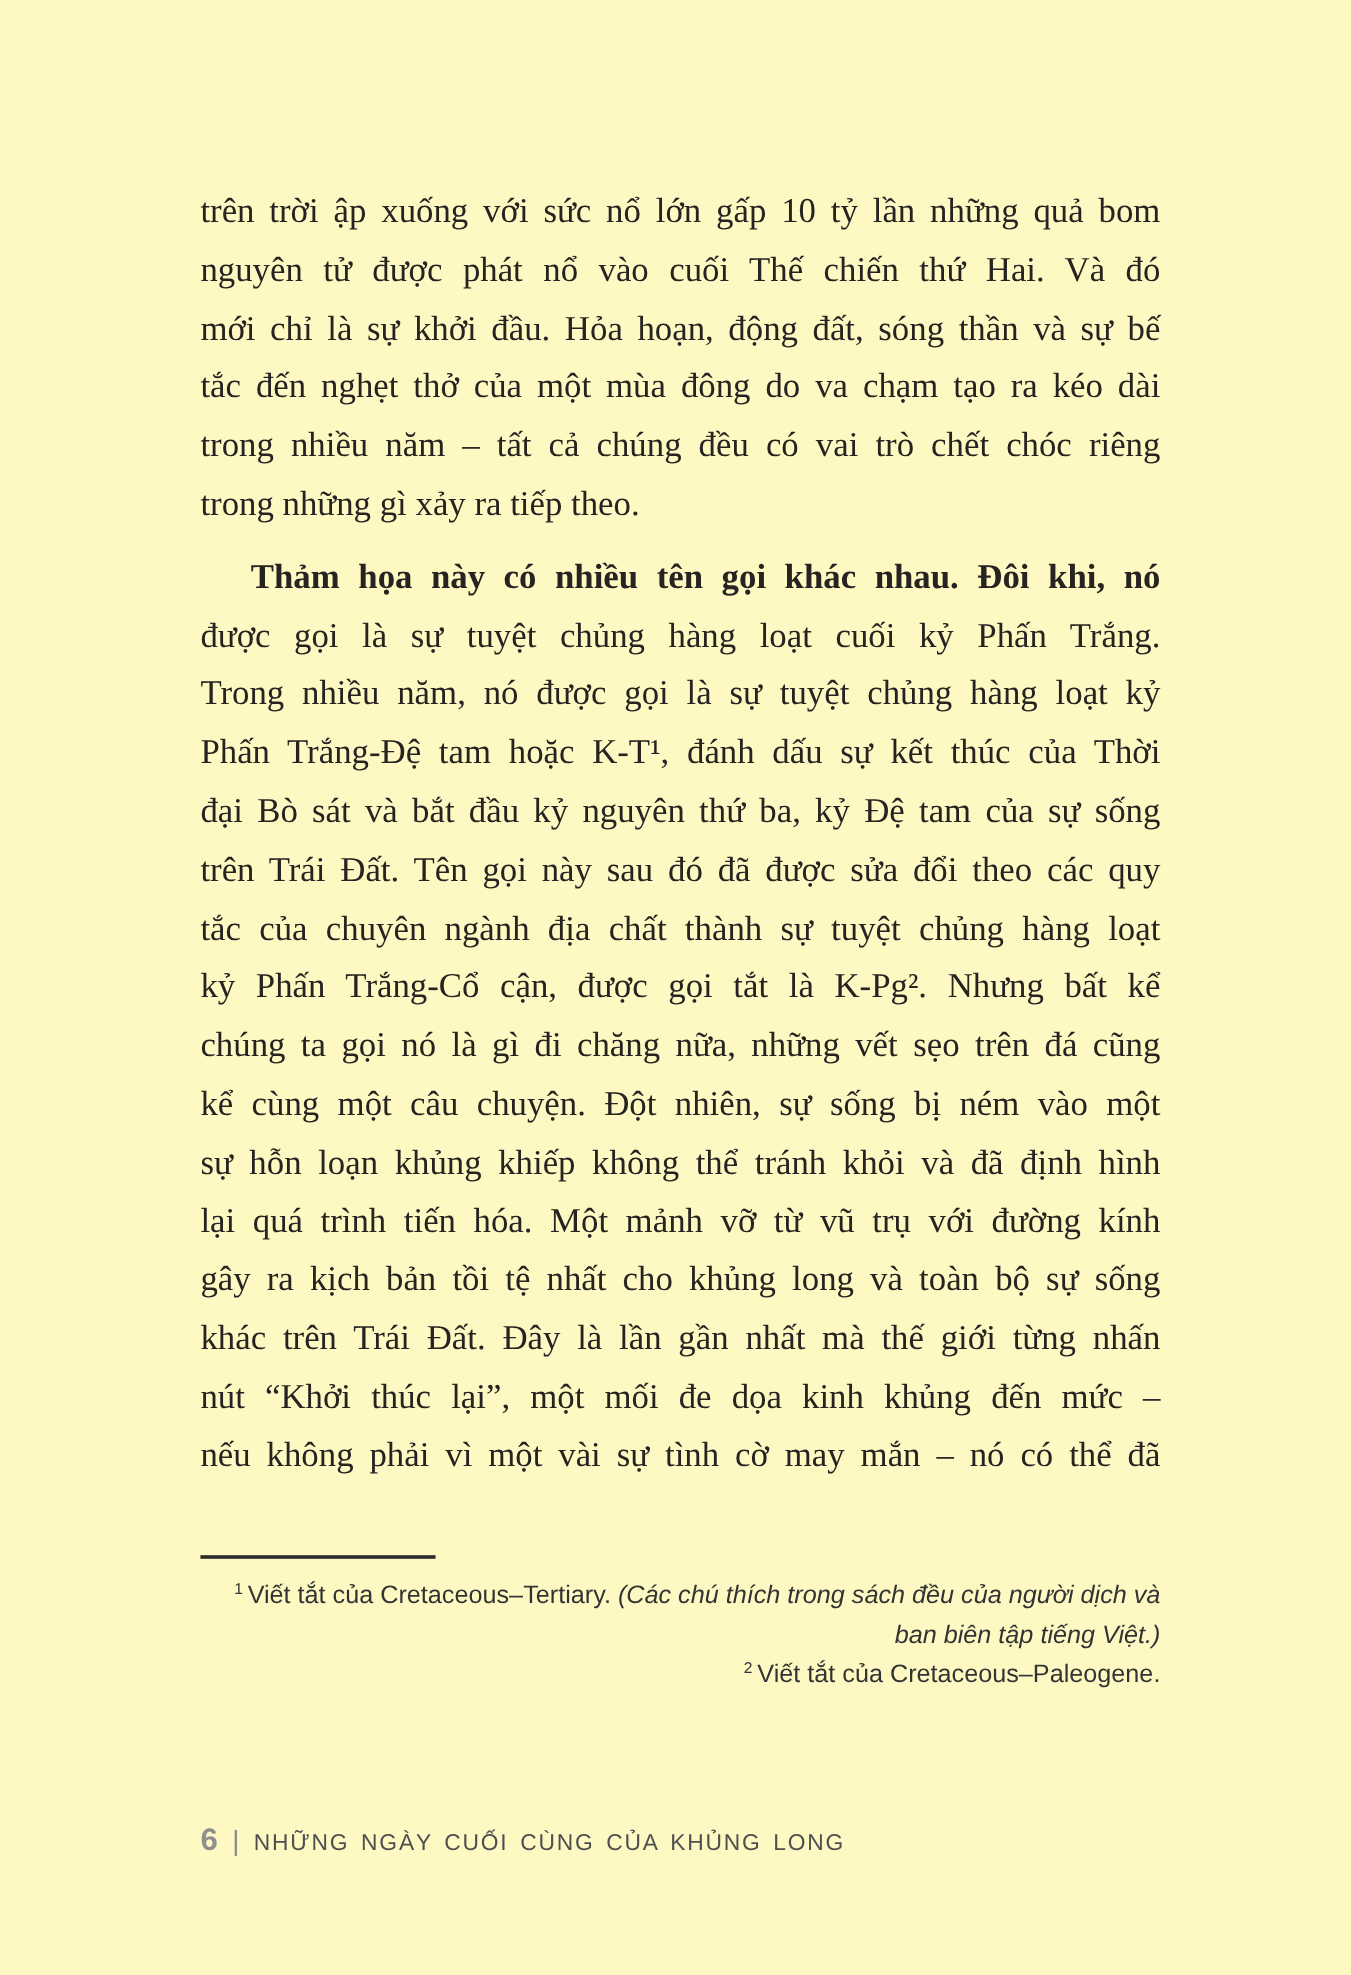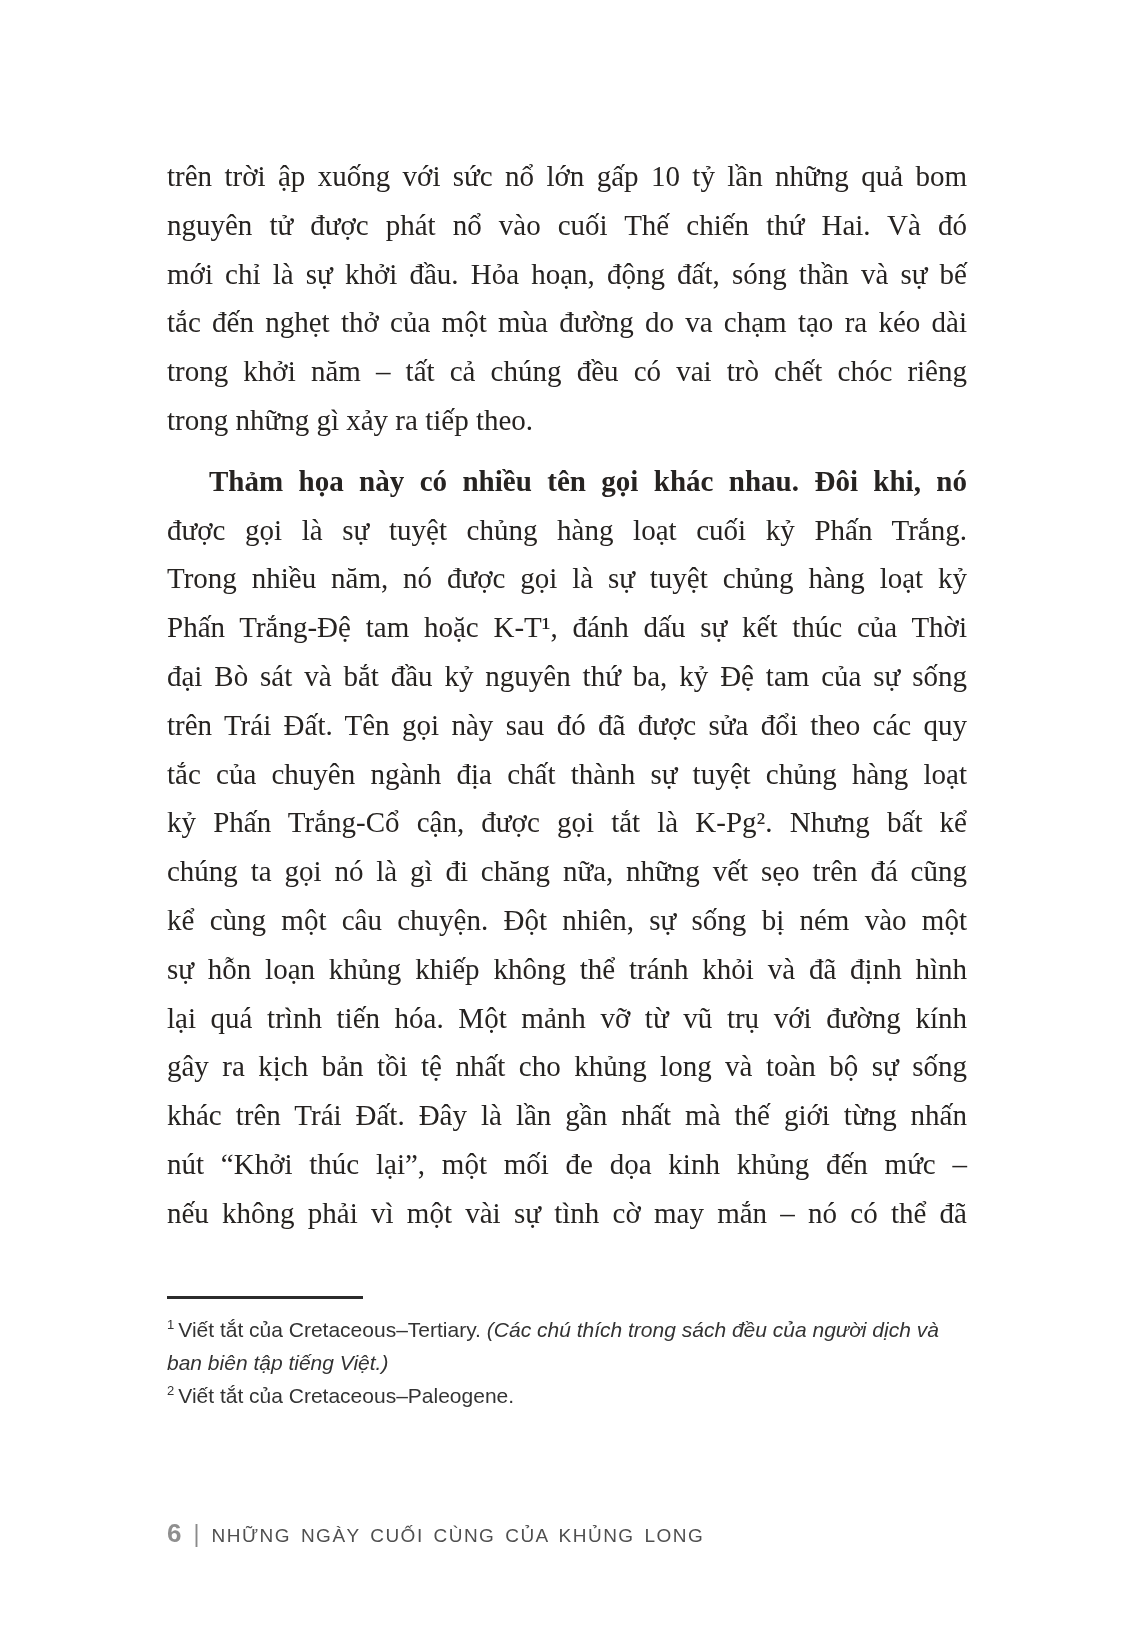--- a/index.html
+++ b/index.html
@@ -5,21 +5,21 @@
   html, body {
     margin: 0;
     padding: 0;
     background: #e8e8e8;
   }
   .page {
     position: relative;
     width: 1126px;
     height: 1646px;
     margin: 0 auto;
-    background: #ffffff;
+    background: #fef9c3;
     overflow: hidden;
     font-family: "Liberation Serif", "DejaVu Serif", serif;
     color: #262321;
   }
   .content {
     position: absolute;
     left: 167px;
     top: 152px;
     width: 800px;
   }
@@ -42,21 +42,21 @@
     width: 196px;
     border-top: 3px solid #2b2b2b;
     height: 0;
   }
   .footnotes {
     font-family: "Liberation Sans", "DejaVu Sans", sans-serif;
     font-size: 21px;
     line-height: 33px;
     color: #333333;
   }
-  .fn { margin: 0; padding: 0; }
+  .fn { margin: 0; padding: 0; text-align: right; }
   .fn sup {
     font-size: 0.62em;
     line-height: 0;
     vertical-align: super;
     margin-right: 4px;
   }
   .fn .it { font-style: italic; }
 
   .page-footer {
     position: absolute;
@@ -88,22 +88,22 @@
 </head>
 <body>
 
 <div class="page">
   <main class="content">
 
     <section class="para para-first">
         <div class="line">trên trời ập xuống với sức nổ lớn gấp 10 tỷ lần những quả bom</div>
         <div class="line">nguyên tử được phát nổ vào cuối Thế chiến thứ Hai. Và đó</div>
         <div class="line">mới chỉ là sự khởi đầu. Hỏa hoạn, động đất, sóng thần và sự bế</div>
-        <div class="line">tắc đến nghẹt thở của một mùa đường do va chạm tạo ra kéo dài</div>
-        <div class="line">trong khởi năm – tất cả chúng đều có vai trò chết chóc riêng</div>
+        <div class="line">tắc đến nghẹt thở của một mùa đông do va chạm tạo ra kéo dài</div>
+        <div class="line">trong nhiều năm – tất cả chúng đều có vai trò chết chóc riêng</div>
         <div class="line line-last">trong những gì xảy ra tiếp theo.</div>
       </section>
 
     <section class="para para-indent">
         <div class="line">Thảm họa này có nhiều tên gọi khác nhau. Đôi khi, nó</div>
         <div class="line">được gọi là sự tuyệt chủng hàng loạt cuối kỷ Phấn Trắng.</div>
         <div class="line">Trong nhiều năm, nó được gọi là sự tuyệt chủng hàng loạt kỷ</div>
         <div class="line">Phấn Trắng-Đệ tam hoặc K-T¹, đánh dấu sự kết thúc của Thời</div>
         <div class="line">đại Bò sát và bắt đầu kỷ nguyên thứ ba, kỷ Đệ tam của sự sống</div>
         <div class="line">trên Trái Đất. Tên gọi này sau đó đã được sửa đổi theo các quy</div>

